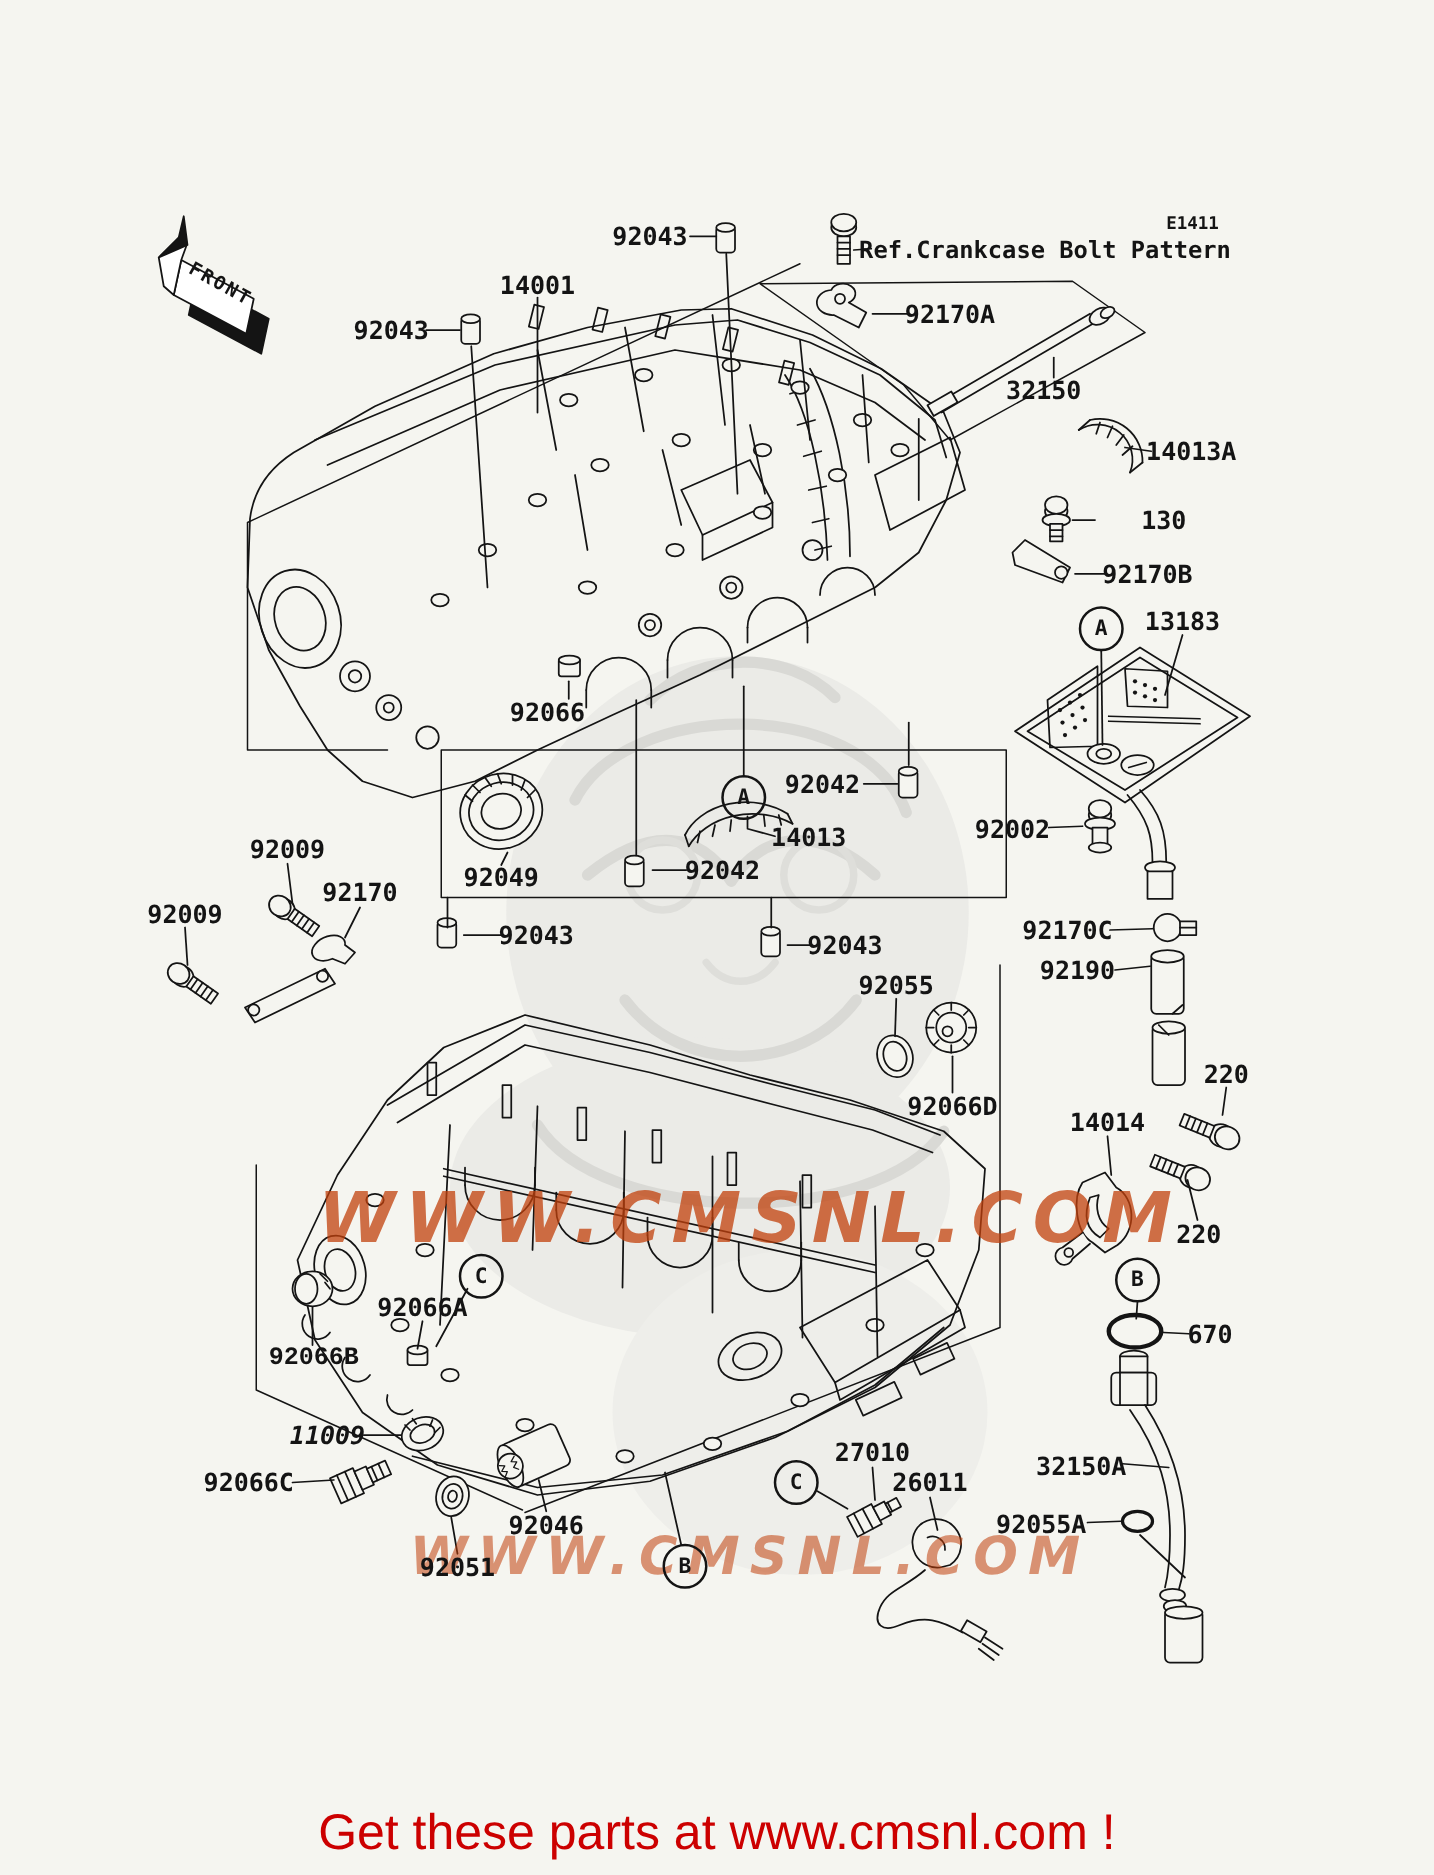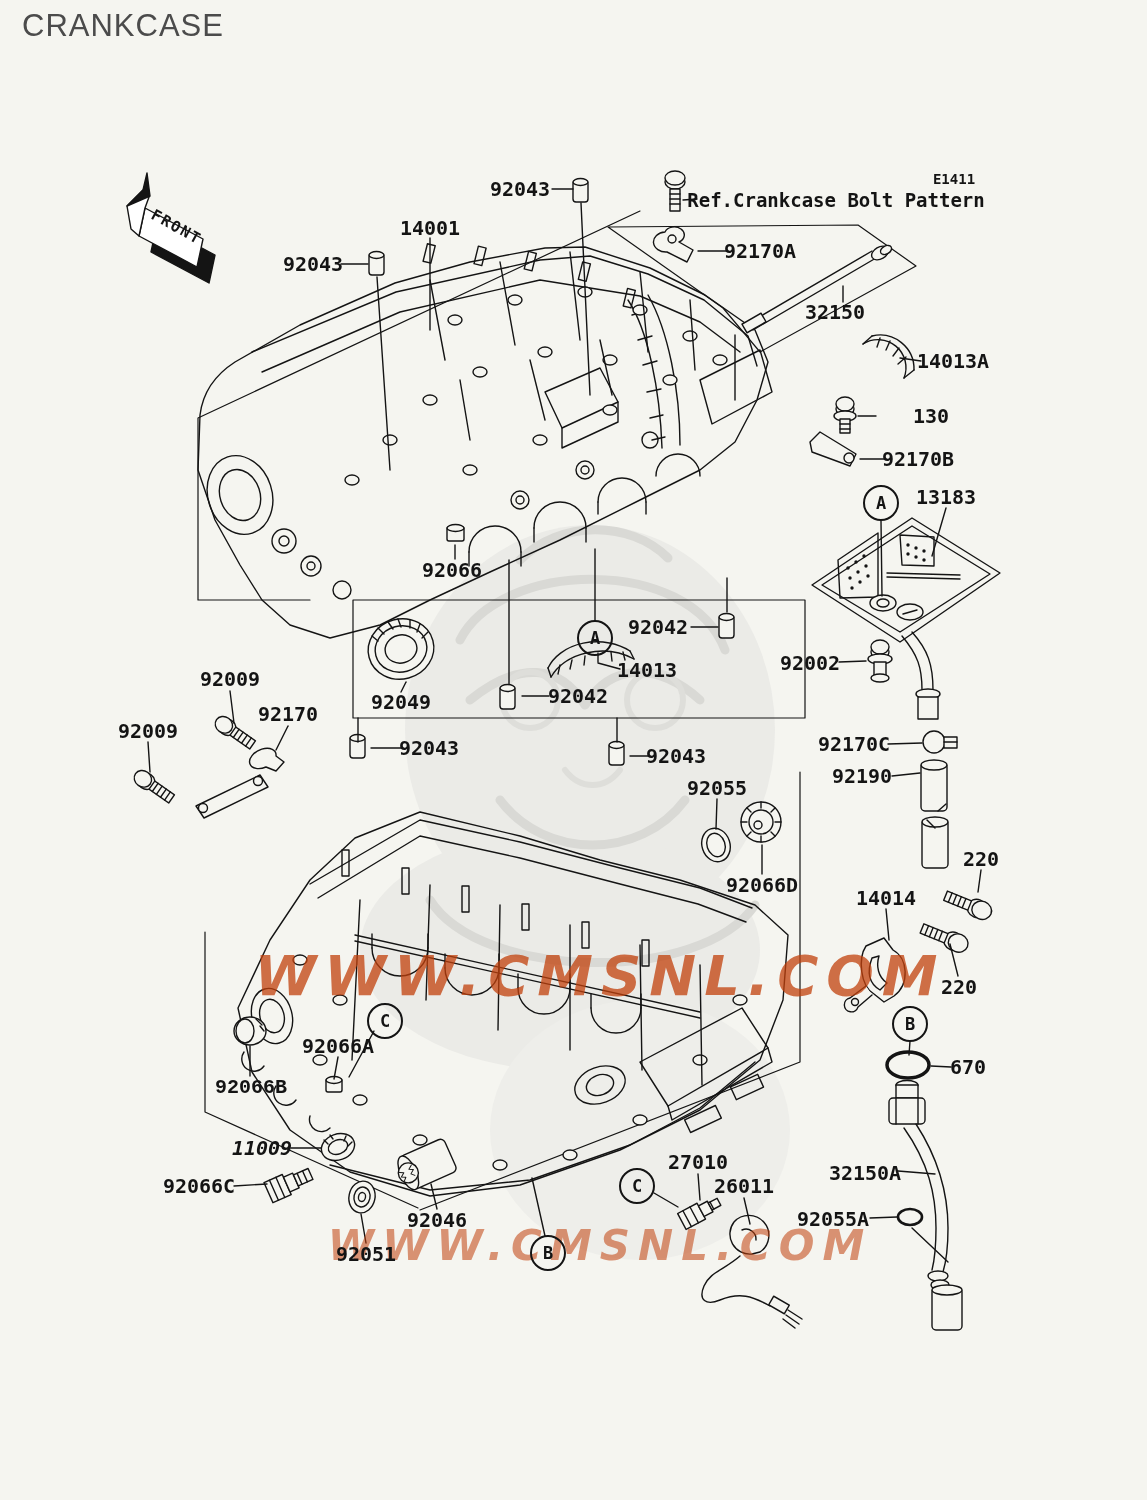--- a/index.html
+++ b/index.html
@@ -486,38 +486,37 @@
           <line x1="698" y1="1174" x2="700" y2="1200"></line>
           <line x1="654" y1="1193" x2="678" y2="1207"></line>
           <line x1="744" y1="1198" x2="750" y2="1224"></line>
           <line x1="898" y1="1171" x2="935" y2="1174"></line>
           <line x1="870" y1="1218" x2="897" y2="1217"></line>
           <line x1="912" y1="1228" x2="948" y2="1262"></line>
         </g>
     </g>
   </svg>
 
-  <div class="page-title">CRANKCASE</div>
 
   <div class="wm-text" style="left:600px;top:975px;font-size:56px;">WWW.CMSNL.COM</div>
   <div class="wm-text" style="left:600px;top:1245px;font-size:42px;opacity:.55;">WWW.CMSNL.COM</div>
 
   <div id="label-layer">
       <div class="plabel" style="left: 520px; top: 189px; font-size: 20px;">92043</div>
       <div class="plabel" style="left: 430px; top: 228px; font-size: 20px;">14001</div>
       <div class="plabel" style="left: 313px; top: 264px; font-size: 20px;">92043</div>
       <div class="plabel" style="left: 954px; top: 179px; font-size: 14px;">E1411</div>
       <div class="plabel" style="left: 836px; top: 200px; font-size: 19px;">Ref.Crankcase Bolt Pattern</div>
       <div class="plabel" style="left: 760px; top: 251px; font-size: 20px;">92170A</div>
       <div class="plabel" style="left: 835px; top: 312px; font-size: 20px;">32150</div>
       <div class="plabel" style="left: 953px; top: 361px; font-size: 20px;">14013A</div>
       <div class="plabel" style="left: 895px; top: 416px; font-size: 20px; margin-left: 36px;">130</div>
       <div class="plabel" style="left: 918px; top: 459px; font-size: 20px;">92170B</div>
       <div class="plabel" style="left: 946px; top: 497px; font-size: 20px;">13183</div>
-      <div class="plabel" style="left: 452px; top: 570px; font-size: 20px; text-align: right;">92066</div>
+      <div class="plabel" style="left: 438px; top: 570px; font-size: 20px; text-align: right;">92066</div>
       <div class="plabel" style="left: 658px; top: 627px; font-size: 20px;">92042</div>
       <div class="plabel" style="left: 647px; top: 670px; font-size: 20px;">14013</div>
       <div class="plabel" style="left: 810px; top: 663px; font-size: 20px;">92002</div>
       <div class="plabel" style="left: 578px; top: 696px; font-size: 20px;">92042</div>
       <div class="plabel" style="left: 401px; top: 702px; font-size: 20px;">92049</div>
       <div class="plabel" style="left: 230px; top: 679px; font-size: 20px;">92009</div>
       <div class="plabel" style="left: 288px; top: 714px; font-size: 20px;">92170</div>
       <div class="plabel" style="left: 148px; top: 731px; font-size: 20px;">92009</div>
       <div class="plabel" style="left: 429px; top: 748px; font-size: 20px;">92043</div>
       <div class="plabel" style="left: 676px; top: 756px; font-size: 20px;">92043</div>
@@ -542,13 +541,14 @@
     </div>
   <div id="marker-layer">
       <div class="pmarker" style="left: 881px; top: 503px;">A</div>
       <div class="pmarker" style="left: 595px; top: 638px;">A</div>
       <div class="pmarker" style="left: 910px; top: 1024px;">B</div>
       <div class="pmarker" style="left: 548px; top: 1253px;">B</div>
       <div class="pmarker" style="left: 385px; top: 1021px;">C</div>
       <div class="pmarker" style="left: 637px; top: 1186px;">C</div>
     </div>
 
+  <div class="footer">Get these parts at www.cmsnl.com !</div>
 </div>
 
 </body></html>

